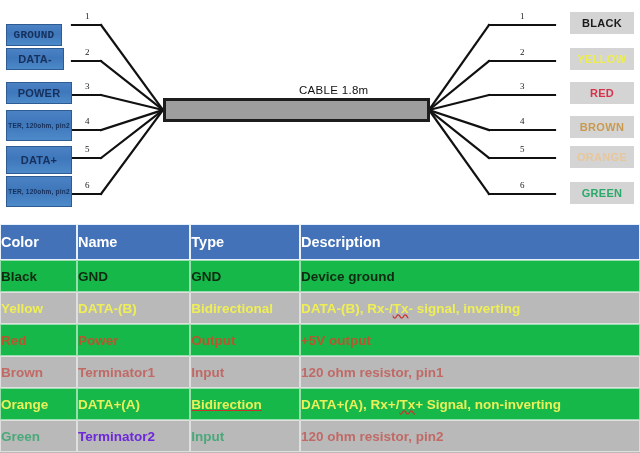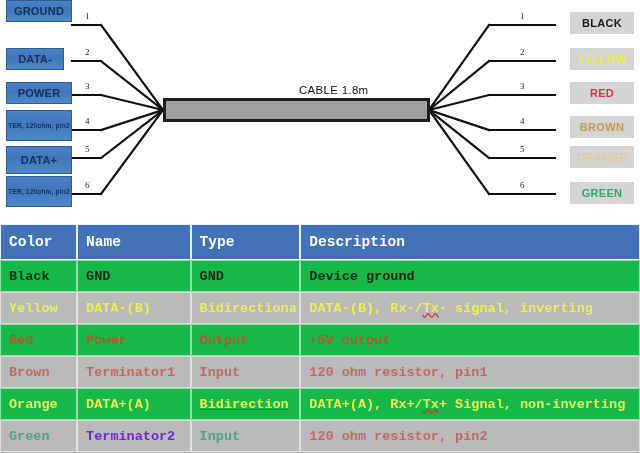--- a/index.html
+++ b/index.html
@@ -59,22 +59,21 @@
   
   #table{
     position:absolute;left:0;top:224px;width:640px;height:229px;
     background:#b9b9b9;
     display:flex;flex-direction:column;
   }
   .trow{display:flex;width:100%;box-sizing:border-box;}
   .tcell{
     box-sizing:border-box;
     display:flex;align-items:center;
-    padding-left:8px;
-    overflow:hidden;white-space:nowrap;font-family:Liberation Mono, monospace;
+    overflow:hidden;white-space:nowrap;
   }
   .c0{width:80px;}
   .c1{width:118px;}
   .c2{width:114px;}
   .c3{width:354px;}
 
   .hdr{height:36px;}
   .hdr .tcell{
     background:#4472b8;
     color:#ffffff;
@@ -128,21 +127,21 @@
         <line x1="489" y1="95" x2="555" y2="95"></line>
         <line x1="489" y1="130" x2="555" y2="130"></line>
         <line x1="489" y1="158" x2="555" y2="158"></line>
         <line x1="489" y1="194" x2="555" y2="194"></line>
       </g>
     </svg>
 
     <div class="cable-label" style="left:286px;top:84px;margin-left:13px;">CABLE 1.8m</div>
     <div class="cable-body" style="left:163px;top:98px;width:267px;height:24px;"></div>
 
-    <div class="pinbox big" style="left:6px;top:0;width:66px;height:22px;">GROUND</div>
+    <div class="pinbox big" style="left:6px;top:24px;width:56px;height:22px;font-family:Liberation Mono, monospace;">GROUND</div>
     <div class="pinbox big" style="left:6px;top:48px;width:58px;height:22px;">DATA-</div>
     <div class="pinbox big" style="left:6px;top:82px;width:66px;height:22px;">POWER</div>
     <div class="pinbox small" style="left:6px;top:110px;width:66px;height:31px;">TER, 120ohm, pin2</div>
     <div class="pinbox big" style="left:6px;top:146px;width:66px;height:28px;">DATA+</div>
     <div class="pinbox small" style="left:6px;top:176px;width:66px;height:31px;">TER, 120ohm, pin2</div>
 
     <div class="pinnum" style="left:85px;top:11px;">1</div>
     <div class="pinnum" style="left:85px;top:47px;">2</div>
     <div class="pinnum" style="left:85px;top:81px;">3</div>
     <div class="pinnum" style="left:85px;top:116px;">4</div>

